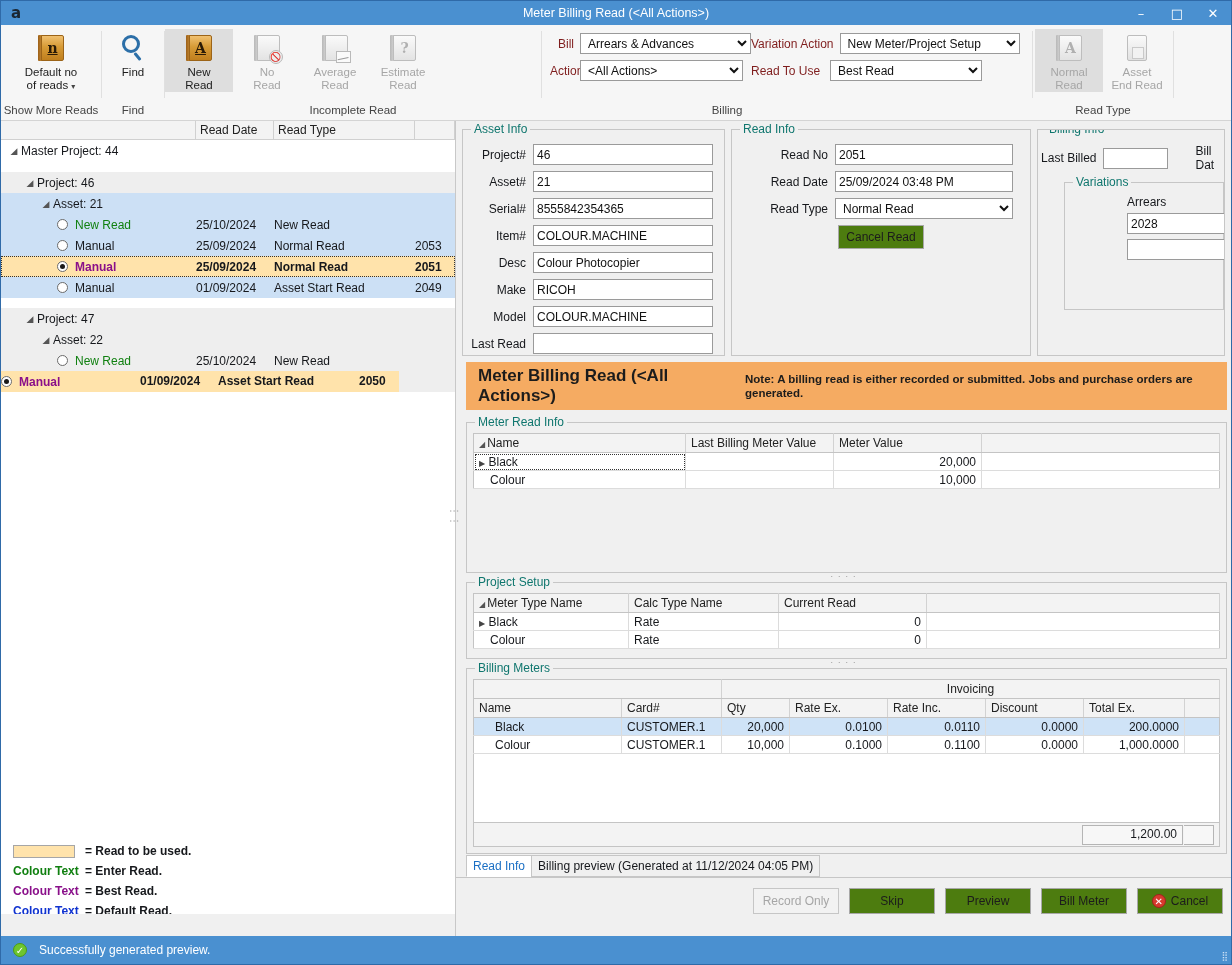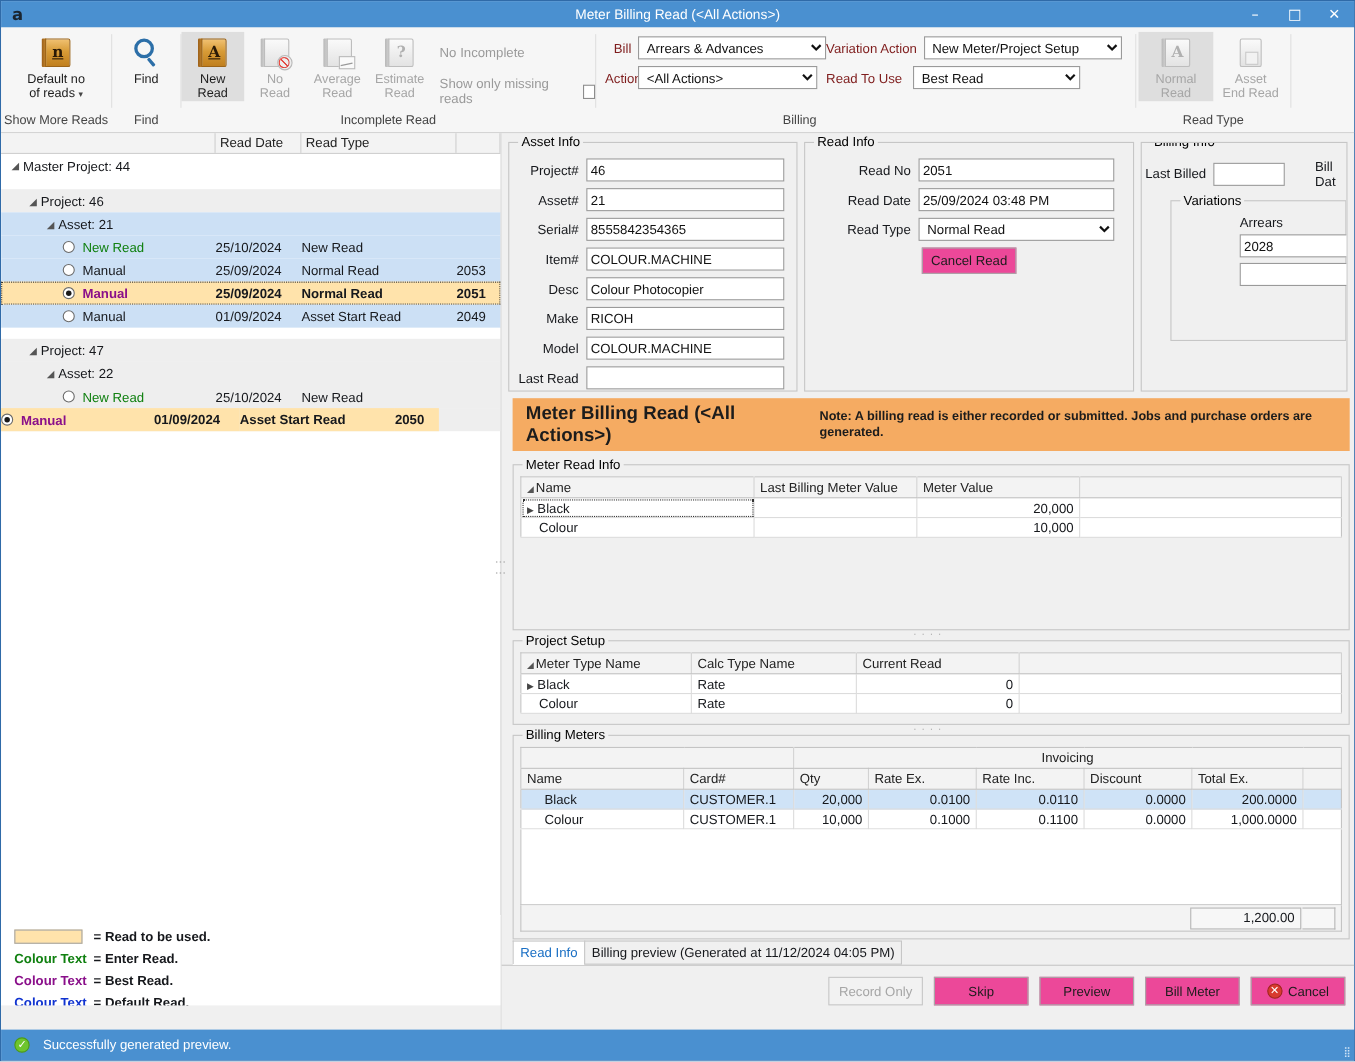--- a/index.html
+++ b/index.html
@@ -206,21 +206,21 @@
     position:absolute; left:-4px; top:385px; font-size:10px; color:#9a9a9a;
     letter-spacing:0; line-height:4px; writing-mode:vertical-rl;
   }
 
   
   #right { flex:1; display:flex; flex-direction:column; min-width:0; background:#f0f0f0; }
 
   .gbox { border:1px solid #c6c6c6; position:relative; background:#f0f0f0; }
   .gbox > .cap {
     position:absolute; top:-8px; left:8px; background:#f0f0f0; padding:0 3px;
-    font-size:12px; color:#000000;
+    font-size:12px; color:#0f766e;
   }
 
   #toprow { display:flex; gap:6px; padding:8px 6px 0 6px; flex:0 0 auto; height:235px; }
   .lblfield { display:flex; align-items:center; margin-bottom:6px; }
   .lblfield .lab { font-size:12px; text-align:right; padding-right:7px; }
   .lblfield input {
     border:1px solid #9a9a9a; background:#fff; height:21px; font-size:12px;
     padding:1px 3px; font-family:"Liberation Sans", sans-serif; color:#111;
   }
 
@@ -257,21 +257,21 @@
           border-bottom:1px solid #c6c6c6; }
   .tab {
     border:1px solid #c6c6c6; background:#f0f0f0; padding:2px 6px; font-size:12px;
     height:22px; line-height:17px; margin-right:-1px;
   }
   .tab.active { background:#ffffff; color:#1a6fc4; border-bottom-color:#ffffff; }
 
   
   #actions { display:flex; justify-content:flex-end; gap:10px; padding:10px 8px 8px 0; flex:0 0 auto; }
   .btn {
-    min-width:86px; height:26px; border:1px solid #a8a8a8; background:#ec4899;
+    min-width:86px; height:26px; border:1px solid #a8a8a8; background:#4d7c0f;
     font-size:12px; color:#1c1c1c; display:flex; align-items:center; justify-content:center;
     font-family:"Liberation Sans", sans-serif; gap:5px;
   }
   .btn.disabled { color:#a6a6a6; background:#f2f2f2; border-color:#c6c6c6; }
   .cancel-x {
     width:14px; height:14px; border-radius:50%; background:#d83a2e; color:#fff;
     font-size:10px; display:flex; align-items:center; justify-content:center;
     border:1px solid #9d251c;
   }
 
@@ -361,27 +361,20 @@
           <div class="lbl">Average<br>Read</div>
         </div>
         <div class="bigbtn disabled">
           <div class="ico-book gray">
             <div class="spine"></div>
               <div class="cover">
                 <span class="glyph">?</span>
               </div>
           </div>
           <div class="lbl">Estimate<br>Read</div>
-        </div>
-        <div style="padding:12px 0 0 8px;">
-          <div class="inline-text" style="margin-bottom:14px">No Incomplete</div>
-          <div style="display:flex;align-items:center;gap:24px">
-            <span class="inline-text">Show only missing reads</span>
-            <span class="chk"></span>
-          </div>
         </div>
       </div>
       <div class="rgroup-title">Incomplete Read</div>
     </div>
     <div class="rsep"></div>
 
     <div class="rgroup" style="width:490px">
       <div class="rgroup-body" style="padding:8px 0 0 8px">
         <div>
           <div class="field-row">

